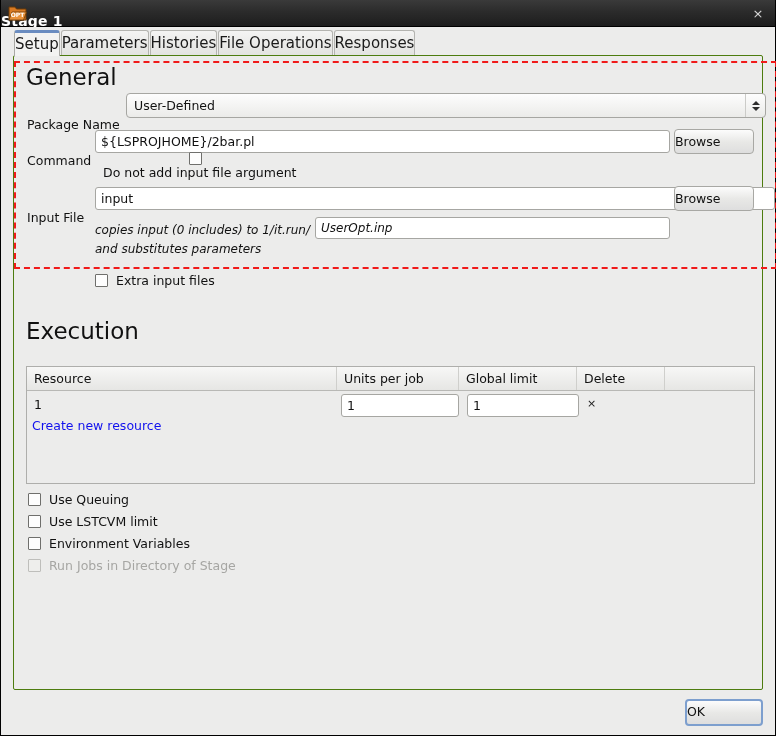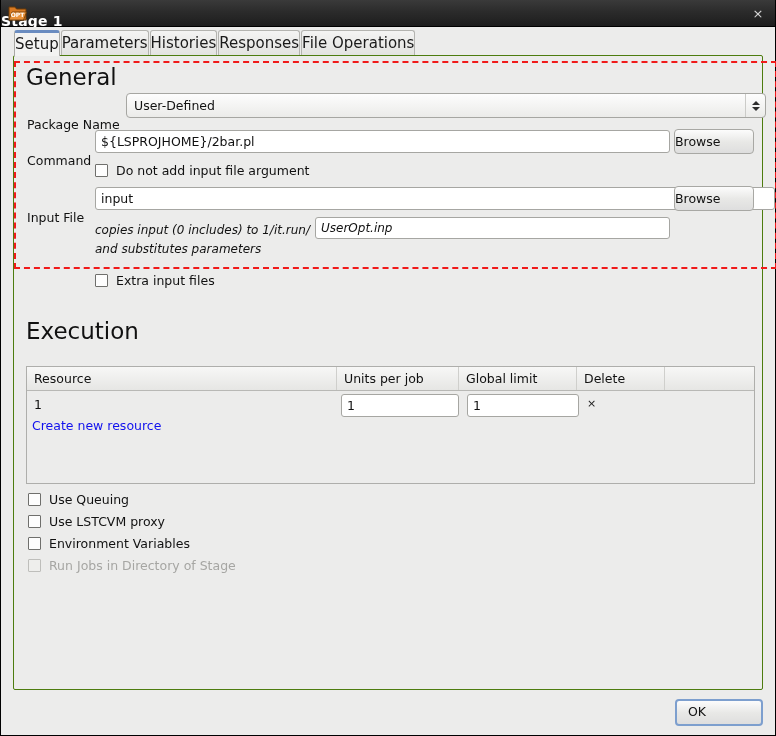--- a/index.html
+++ b/index.html
@@ -270,22 +270,22 @@
       </svg>
     </span>
     <div class="title-text">Stage 1</div>
     <div class="win-close">×</div>
   </div>
 
   <div class="tabstrip">
     <div class="tab active"><span>Setup</span></div>
     <div class="tab"><span>Parameters</span></div>
     <div class="tab"><span>Histories</span></div>
+    <div class="tab"><span>File Operations</span></div>
     <div class="tab"><span>Responses</span></div>
-    <div class="tab"><span>File Operations</span></div>
   </div>
 
   <div class="panel">
 
     <div class="dashed-box"></div>
 
     <div class="h1" style="left:12px; top:8px;">General</div>
 
     <div class="lbl" style="left:13px; top:45px;">Package Name</div>
     <div class="combo" style="left:112px; top:37px; width:640px;">
@@ -293,21 +293,21 @@
       <span class="spin">
         <i class="chev up"></i>
           <i class="chev dn"></i>
       </span>
     </div>
 
     <div class="lbl" style="left:13px; top:81px;">Command</div>
     <div class="tfield" style="left:81px; top:74px; width:575px;">${LSPROJHOME}/2bar.pl</div>
     <div class="btn" style="left:660px; top:73px; width:80px;">Browse</div>
 
-    <div class="cbrow" style="left:81px; top:107px;">
+    <div class="cbrow" style="left:81px; top:96px;flex-direction:column;">
       <span class="cbox"></span>
       <span class="cblabel">Do not add input file argument</span>
     </div>
 
     <div class="lbl" style="left:13px; top:138px;">Input File</div>
     <div class="tfield" style="left:81px; top:131px; width:680px;">input</div>
     <div class="btn" style="left:660px; top:130px; width:80px;">Browse</div>
 
     <div class="ital" style="left:81px; top:167px;">copies input (0 includes) to 1/it.run/</div>
     <div class="tfield ital-f sm" style="left:301px; top:161px; width:355px;">UserOpt.inp</div>
@@ -337,30 +337,30 @@
         <div class="link">Create new resource</div>
       </div>
     </div>
 
     <div class="cbrow" style="left:14px; top:436px;">
       <span class="cbox"></span>
       <span class="cblabel">Use Queuing</span>
     </div>
     <div class="cbrow" style="left:14px; top:458px;">
       <span class="cbox"></span>
-      <span class="cblabel">Use LSTCVM proxy</span>
+      <span class="cblabel">Use LSTCVM limit</span>
     </div>
     <div class="cbrow" style="left:14px; top:480px;">
       <span class="cbox"></span>
       <span class="cblabel">Environment Variables</span>
     </div>
     <div class="cbrow" style="left:14px; top:502px;">
       <span class="cbox disabled"></span>
       <span class="cblabel dim">Run Jobs in Directory of Stage</span>
     </div>
 
   </div>
 
   <div class="buttonbar">
-    <div class="btn focus" style="right:12px; top:9px; width:88px; height:27px;padding-left:11px;">OK</div>
+    <div class="btn focus" style="right:12px; top:9px; width:78px; height:27px;">OK</div>
   </div>
 
 </div>
 
 </body></html>

